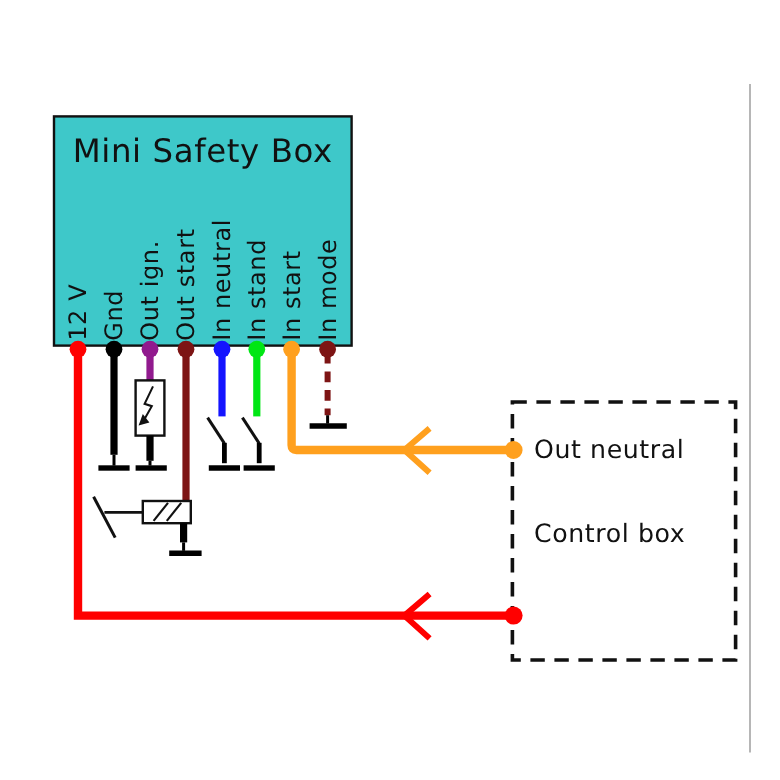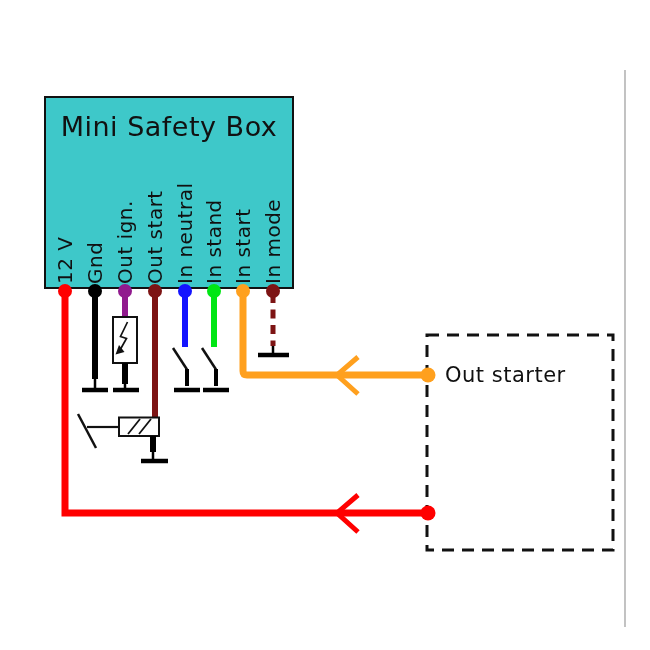--- a/index.html
+++ b/index.html
@@ -91,15 +91,16 @@
 
   <div class="txt pin-label" style="left:52px;">12 V</div>
   <div class="txt pin-label" style="left:82px;">Gnd</div>
   <div class="txt pin-label" style="left:112px;">Out ign.</div>
   <div class="txt pin-label" style="left:142px;">Out start</div>
   <div class="txt pin-label" style="left:172px;">In neutral</div>
   <div class="txt pin-label" style="left:201px;">In stand</div>
   <div class="txt pin-label" style="left:230px;">In start</div>
   <div class="txt pin-label" style="left:260px;">In mode</div>
 
-  <div class="txt cb-label" style="left:445px;top:362px;">Out starter</div>
+  <div class="txt cb-label" style="left:445px;top:362px;">Out neutral</div>
+  <div class="txt cb-label" style="left:445px;top:432px;">Control box</div>
 
 </div>
 
 </body></html>

